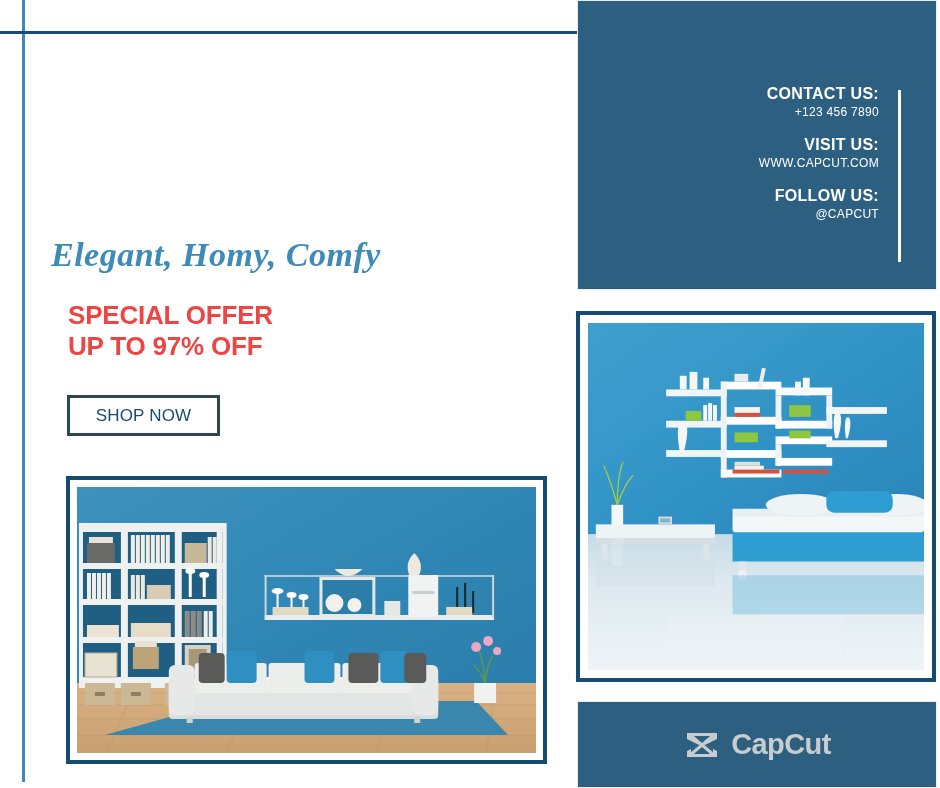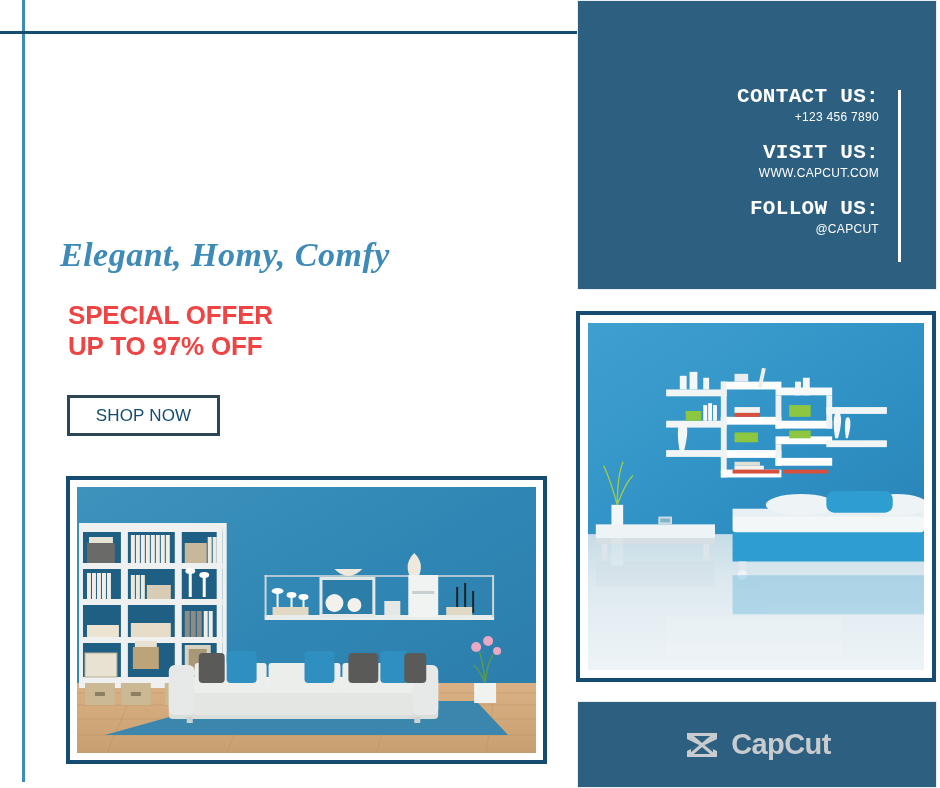--- a/index.html
+++ b/index.html
@@ -25,21 +25,21 @@
   
   .headline {
     position: absolute; left: 66px; top: 60px; width: 500px;
     color: #174c72;
     font-size: 62px; font-weight: bold; line-height: 0.98;
     letter-spacing: -1px;
   }
   .headline .line2 { display: block; }
 
   .tagline {
-    position: absolute; left: 60px; top: 236px;
+    position: absolute; left: 51px; top: 236px;
     font-family: "Liberation Serif", serif;
     font-style: italic; font-weight: bold;
     font-size: 34px; color: #3e8ab8;
     letter-spacing: 0.5px;
   }
 
   .offer {
     position: absolute; left: 68px; top: 300px;
     color: #ef4444; font-size: 26px; font-weight: bold;
     line-height: 1.18; letter-spacing: -0.2px;
@@ -77,21 +77,21 @@
     width: 360px; height: 290px;
     background: #2d5f80;
     border: 1px solid #e9eef2;
   }
   .contact-list {
     position: absolute; right: 57px; top: 84px;
     text-align: right; color: #ffffff;
   }
   .contact-group { margin-bottom: 17px; }
   .contact-group:last-child { margin-bottom: 0; }
-  .contact-label { font-size: 21px; font-weight: bold; letter-spacing: 0.3px; font-family: Liberation Mono, monospace; }
+  .contact-label { font-size: 16px; font-weight: bold; letter-spacing: 0.3px; }
   .contact-value { font-size: 12px; letter-spacing: 0.3px; margin-top: 2px; }
   .contact-accent {
     position: absolute; left: 898px; top: 90px;
     width: 3px; height: 172px; background: #ffffff;
   }
 
   
   .brand-bar {
     position: absolute; left: 577px; top: 701px;
     width: 360px; height: 87px;

